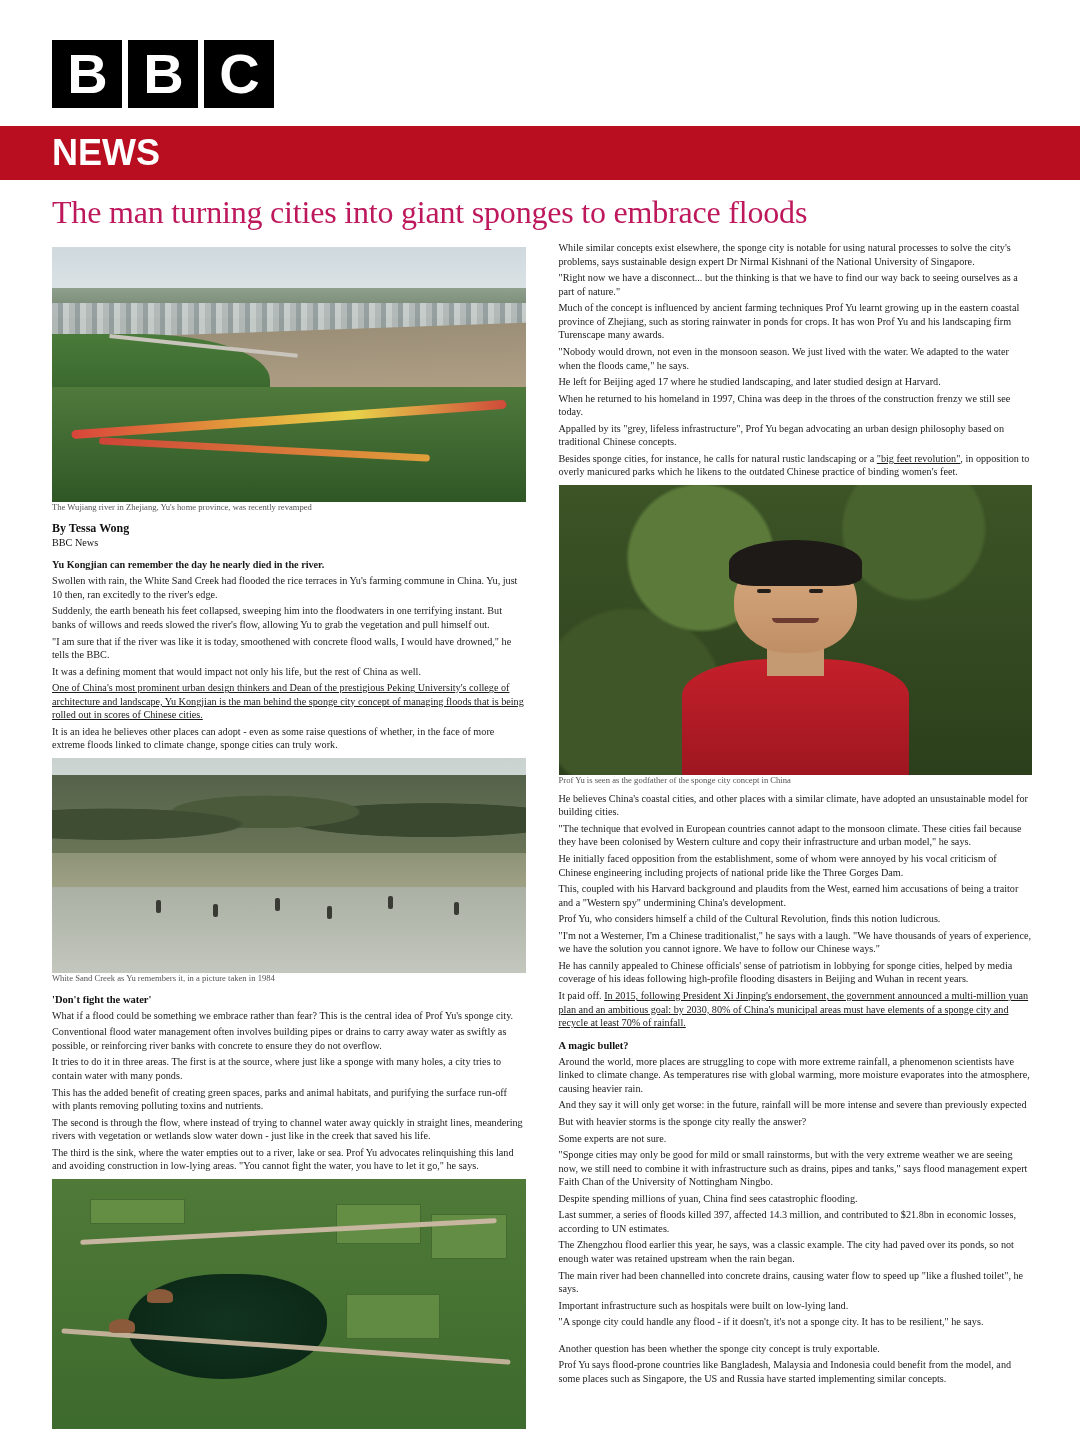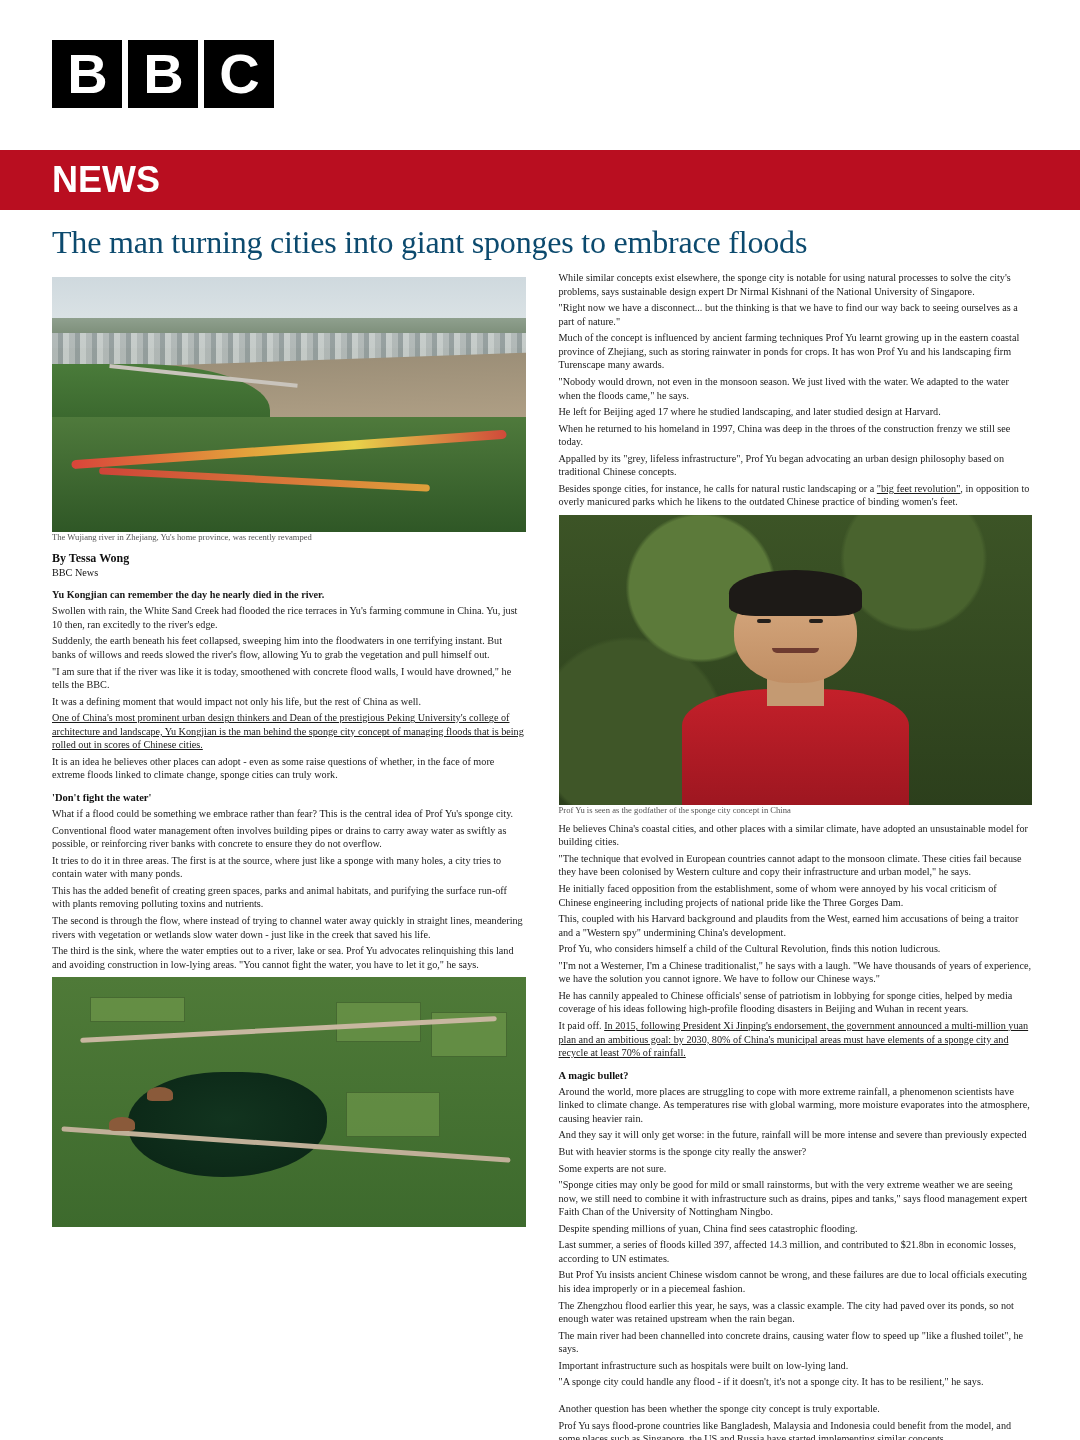--- a/index.html
+++ b/index.html
@@ -37,43 +37,43 @@
     font-size: 56px;
     line-height: 1;
     width: 70px;
     height: 68px;
     display: flex;
     align-items: center;
     justify-content: center;
     letter-spacing: -1px;
   }
   .news-bar {
-    margin-top: 42px;
+    margin-top: 18px;
     background: #b90e20;
-    height: 60px;
+    height: 54px;
     display: flex;
     align-items: center;
     padding-left: 52px;
   }
   .news-bar .news-text {
     color: #ffffff;
     font-family: "Liberation Sans", sans-serif;
     font-weight: bold;
     font-size: 36px;
     line-height: 1;
     letter-spacing: 0px;
   }
 
   
   .headline {
     font-family: "Liberation Serif", serif;
     font-size: 32px;
     font-weight: normal;
     margin: 14px 0 10px 52px;
-    color: #0c4a6e;
+    color: #be185d;
     letter-spacing: -0.2px;
   }
 
   
   .columns {
     display: flex;
     gap: 33px;
     padding: 0 48px 0 52px;
   }
   .col {
@@ -298,20 +298,35 @@
       <div class="byline-org">BBC News</div>
 
       <p class="bold">Yu Kongjian can remember the day he nearly died in the river.</p>
       <p>Swollen with rain, the White Sand Creek had flooded the rice terraces in Yu's farming commune in China. Yu, just 10 then, ran excitedly to the river's edge.</p>
       <p>Suddenly, the earth beneath his feet collapsed, sweeping him into the floodwaters in one terrifying instant. But banks of willows and reeds slowed the river's flow, allowing Yu to grab the vegetation and pull himself out.</p>
       <p>"I am sure that if the river was like it is today, smoothened with concrete flood walls, I would have drowned," he tells the BBC.</p>
       <p>It was a defining moment that would impact not only his life, but the rest of China as well.</p>
       <p class="u">One of China's most prominent urban design thinkers and Dean of the prestigious Peking University's college of architecture and landscape, Yu Kongjian is the man behind the sponge city concept of managing floods that is being rolled out in scores of Chinese cities.</p>
       <p>It is an idea he believes other places can adopt - even as some raise questions of whether, in the face of more extreme floods linked to climate change, sponge cities can truly work.</p>
 
+      <figure>
+        <div class="photo photo-creek">
+          <div class="sky"></div>
+          <div class="trees"></div>
+          <div class="bank"></div>
+          <div class="water"></div>
+          <div class="fig" style="left:22%; top:66%"></div>
+          <div class="fig" style="left:34%; top:68%"></div>
+          <div class="fig" style="left:47%; top:65%"></div>
+          <div class="fig" style="left:58%; top:69%"></div>
+          <div class="fig" style="left:71%; top:64%"></div>
+          <div class="fig" style="left:85%; top:67%"></div>
+        </div>
+        <figcaption>White Sand Creek as Yu remembers it, in a picture taken in 1984</figcaption>
+      </figure>
 
       <div class="subhead">'Don't fight the water'</div>
 
       <p>What if a flood could be something we embrace rather than fear? This is the central idea of Prof Yu's sponge city.</p>
       <p>Conventional flood water management often involves building pipes or drains to carry away water as swiftly as possible, or reinforcing river banks with concrete to ensure they do not overflow.</p>
       <p>It tries to do it in three areas. The first is at the source, where just like a sponge with many holes, a city tries to contain water with many ponds.</p>
       <p>This has the added benefit of creating green spaces, parks and animal habitats, and purifying the surface run-off with plants removing polluting toxins and nutrients.</p>
       <p>The second is through the flow, where instead of trying to channel water away quickly in straight lines, meandering rivers with vegetation or wetlands slow water down - just like in the creek that saved his life.</p>
       <p>The third is the sink, where the water empties out to a river, lake or sea. Prof Yu advocates relinquishing this land and avoiding construction in low-lying areas. "You cannot fight the water, you have to let it go," he says.</p>
 
@@ -371,21 +386,20 @@
 
       <div class="subhead">A magic bullet?</div>
 
       <p>Around the world, more places are struggling to cope with more extreme rainfall, a phenomenon scientists have linked to climate change. As temperatures rise with global warming, more moisture evaporates into the atmosphere, causing heavier rain.</p>
       <p>And they say it will only get worse: in the future, rainfall will be more intense and severe than previously expected</p>
       <p>But with heavier storms is the sponge city really the answer?</p>
       <p>Some experts are not sure.</p>
       <p>"Sponge cities may only be good for mild or small rainstorms, but with the very extreme weather we are seeing now, we still need to combine it with infrastructure such as drains, pipes and tanks," says flood management expert Faith Chan of the University of Nottingham Ningbo.</p>
       <p>Despite spending millions of yuan, China find sees catastrophic flooding.</p>
       <p>Last summer, a series of floods killed 397, affected 14.3 million, and contributed to $21.8bn in economic losses, according to UN estimates.</p>
-      <p>But Prof Yu insists ancient Chinese wisdom cannot be wrong, and these failures are due to local officials executing his idea improperly or in a piecemeal fashion.</p>
       <p>The Zhengzhou flood earlier this year, he says, was a classic example. The city had paved over its ponds, so not enough water was retained upstream when the rain began.</p>
       <p>The main river had been channelled into concrete drains, causing water flow to speed up "like a flushed toilet", he says.</p>
       <p>Important infrastructure such as hospitals were built on low-lying land.</p>
       <p>"A sponge city could handle any flood - if it doesn't, it's not a sponge city. It has to be resilient," he says.</p>
 
       <div class="space"></div>
 
       <p>Another question has been whether the sponge city concept is truly exportable.</p>
       <p>Prof Yu says flood-prone countries like Bangladesh, Malaysia and Indonesia could benefit from the model, and some places such as Singapore, the US and Russia have started implementing similar concepts.</p>
 

